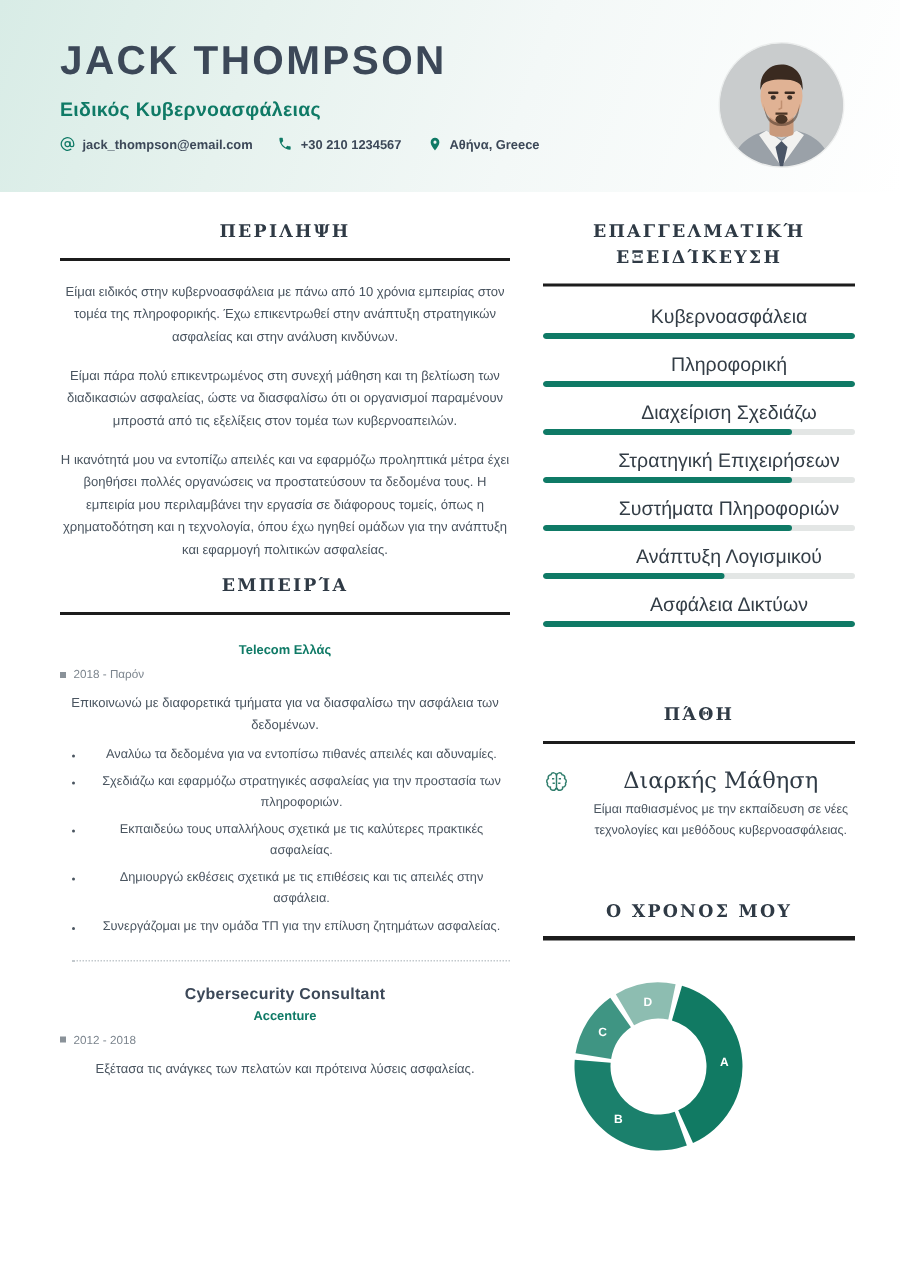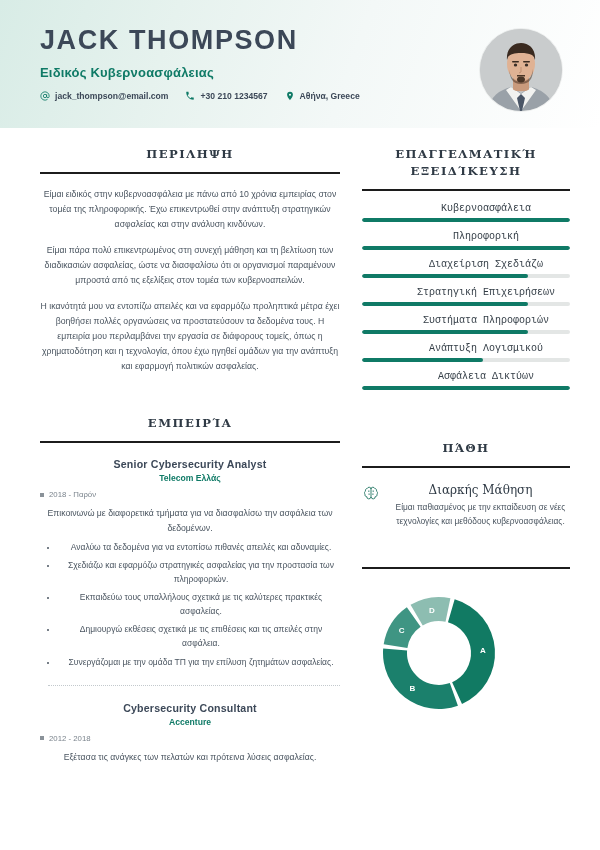--- a/index.html
+++ b/index.html
@@ -92,22 +92,22 @@
     font-size: 8.7px;
     line-height: 1.72;
     color: #4a5560;
     margin-bottom: 11px;
   }
   .para:last-child { margin-bottom: 0; }
 
   
   .skill { margin-bottom: 9px; }
   .skill-label {
-    font-family: Liberation Mono, monospace;
-    font-size: 10px;
+    font-family: Liberation Sans, sans-serif;
+    font-size: 13px;
     color: #333d46;
     margin-bottom: 4px;
     margin-left: 40px;
   }
   .bar-track {
     height: 4px;
     border-radius: 2px;
     background: #e3e6e5;
     overflow: hidden;
   }
@@ -164,21 +164,21 @@
     border: 0;
     border-top: 1px dotted #c3c9cd;
     margin: 16px 0 14px 8px;
   }
 
   
   .passion { display: flex; gap: 11px; padding-top: 2px; }
   .passion-icon { flex: none; width: 18px; padding-top: 1px; }
   .passion-title {
     font-family: "DejaVu Serif", serif;
-    font-size: 12px;
+    font-size: 15px;
     color: #2f3a45;
     margin-bottom: 4px;
   }
   .passion-text {
     font-family: "Liberation Sans", sans-serif;
     font-size: 8.4px;
     line-height: 1.62;
     color: #4a5560;
   }
 
@@ -276,26 +276,25 @@
     <div class="col-left">
 
       <div class="section">
         <div class="section-title">ΠΕΡΙΛΗΨΗ</div>
         <div class="rule"></div>
         <p class="para">Είμαι ειδικός στην κυβερνοασφάλεια με πάνω από 10 χρόνια εμπειρίας στον τομέα της πληροφορικής. Έχω επικεντρωθεί στην ανάπτυξη στρατηγικών ασφαλείας και στην ανάλυση κινδύνων.</p>
         <p class="para">Είμαι πάρα πολύ επικεντρωμένος στη συνεχή μάθηση και τη βελτίωση των διαδικασιών ασφαλείας, ώστε να διασφαλίσω ότι οι οργανισμοί παραμένουν μπροστά από τις εξελίξεις στον τομέα των κυβερνοαπειλών.</p>
         <p class="para">Η ικανότητά μου να εντοπίζω απειλές και να εφαρμόζω προληπτικά μέτρα έχει βοηθήσει πολλές οργανώσεις να προστατεύσουν τα δεδομένα τους. Η εμπειρία μου περιλαμβάνει την εργασία σε διάφορους τομείς, όπως η χρηματοδότηση και η τεχνολογία, όπου έχω ηγηθεί ομάδων για την ανάπτυξη και εφαρμογή πολιτικών ασφαλείας.</p>
       </div>
 
-      <div class="section" style="margin-top:41px;">
+      <div class="section" style="margin-top:8px;">
         <div class="section-title">ΕΜΠΕΙΡΊΑ</div>
         <div class="rule"></div>
 
         <div class="job">
-          <div class="job-role">Senior Cybersecurity Analyst</div>
           <div class="job-company">Telecom Ελλάς</div>
           <div class="job-date">
             <span class="date-sq"></span>
             <span>2018 - Παρόν</span>
           </div>
           <div class="job-desc">Επικοινωνώ με διαφορετικά τμήματα για να διασφαλίσω την ασφάλεια των δεδομένων.</div>
           <ul class="job-bullets">
             <li>Αναλύω τα δεδομένα για να εντοπίσω πιθανές απειλές και αδυναμίες.</li>
             <li>Σχεδιάζω και εφαρμόζω στρατηγικές ασφαλείας για την προστασία των πληροφοριών.</li>
             <li>Εκπαιδεύω τους υπαλλήλους σχετικά με τις καλύτερες πρακτικές ασφαλείας.</li>
@@ -382,20 +381,21 @@
             </svg>
           </span>
           <div>
             <div class="passion-title">Διαρκής Μάθηση</div>
             <div class="passion-text">Είμαι παθιασμένος με την εκπαίδευση σε νέες τεχνολογίες και μεθόδους κυβερνοασφάλειας.</div>
           </div>
         </div>
       </div>
 
       <div class="section" style="margin-top:38px;">
+        <div class="section-title">Ο ΧΡΟΝΟΣ ΜΟΥ</div>
         <div class="rule"></div>
         <div class="donut-wrap">
           <svg id="donut-svg" width="126" height="126" viewBox="0 0 126 126">
               <path d="M78.67042478573555 9.237208154387993 A56 56 0 0 1 86.00025574635472 114.05867444031696 L76.14300328363127 92.17638539446683 A32 32 0 0 0 71.95452844899174 32.27840465965028 Z" fill="#117a63"></path>
               <text x="106.89281821143226" y="62.93071515525849" text-anchor="middle" class="donut-label">A</text>
               <path d="M81.92333620818633 115.70585685435675 A56 56 0 0 1 7.176484802679894 58.55757374686188 L31.100848458674225 60.461470712492506 A32 32 0 0 0 73.81333497610646 93.11763248820387 Z" fill="#1b806c"></path>
               <text x="36.27546305217538" y="100.9542433035584" text-anchor="middle" class="donut-label">B</text>
               <path d="M7.697118816535742 54.19140574168415 A56 56 0 0 1 30.839700479225343 17.15553321572971 L44.622685988128765 36.803161837559834 A32 32 0 0 0 31.398353609448996 57.96651756667666 Z" fill="#3f9583"></path>
               <text x="25.685883769117254" y="42.68355237373899" text-anchor="middle" class="donut-label">C</text>
               <path d="M34.53575535770963 14.773588388271683 A56 56 0 0 1 74.4039380638499 8.1734535408633 L69.51653603648566 31.670544880493313 A32 32 0 0 0 46.734717347262645 35.442050507583815 Z" fill="#8dbdb1"></path>

